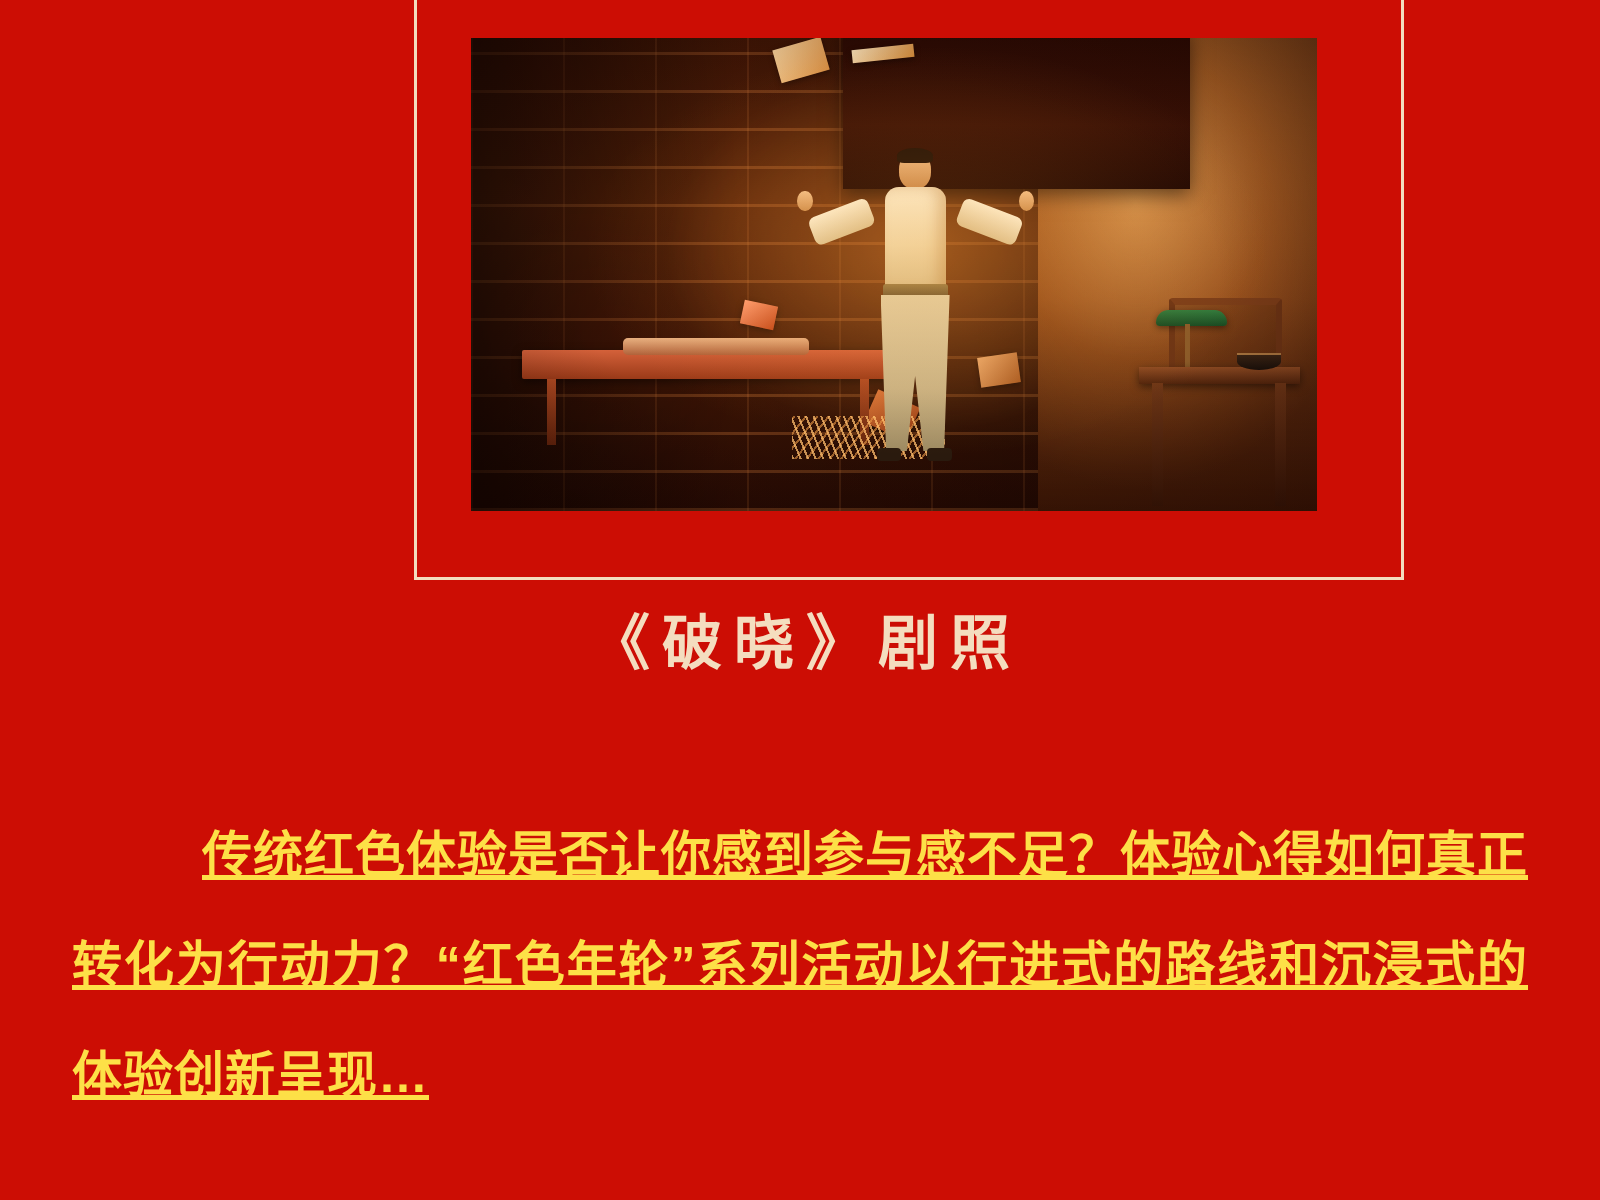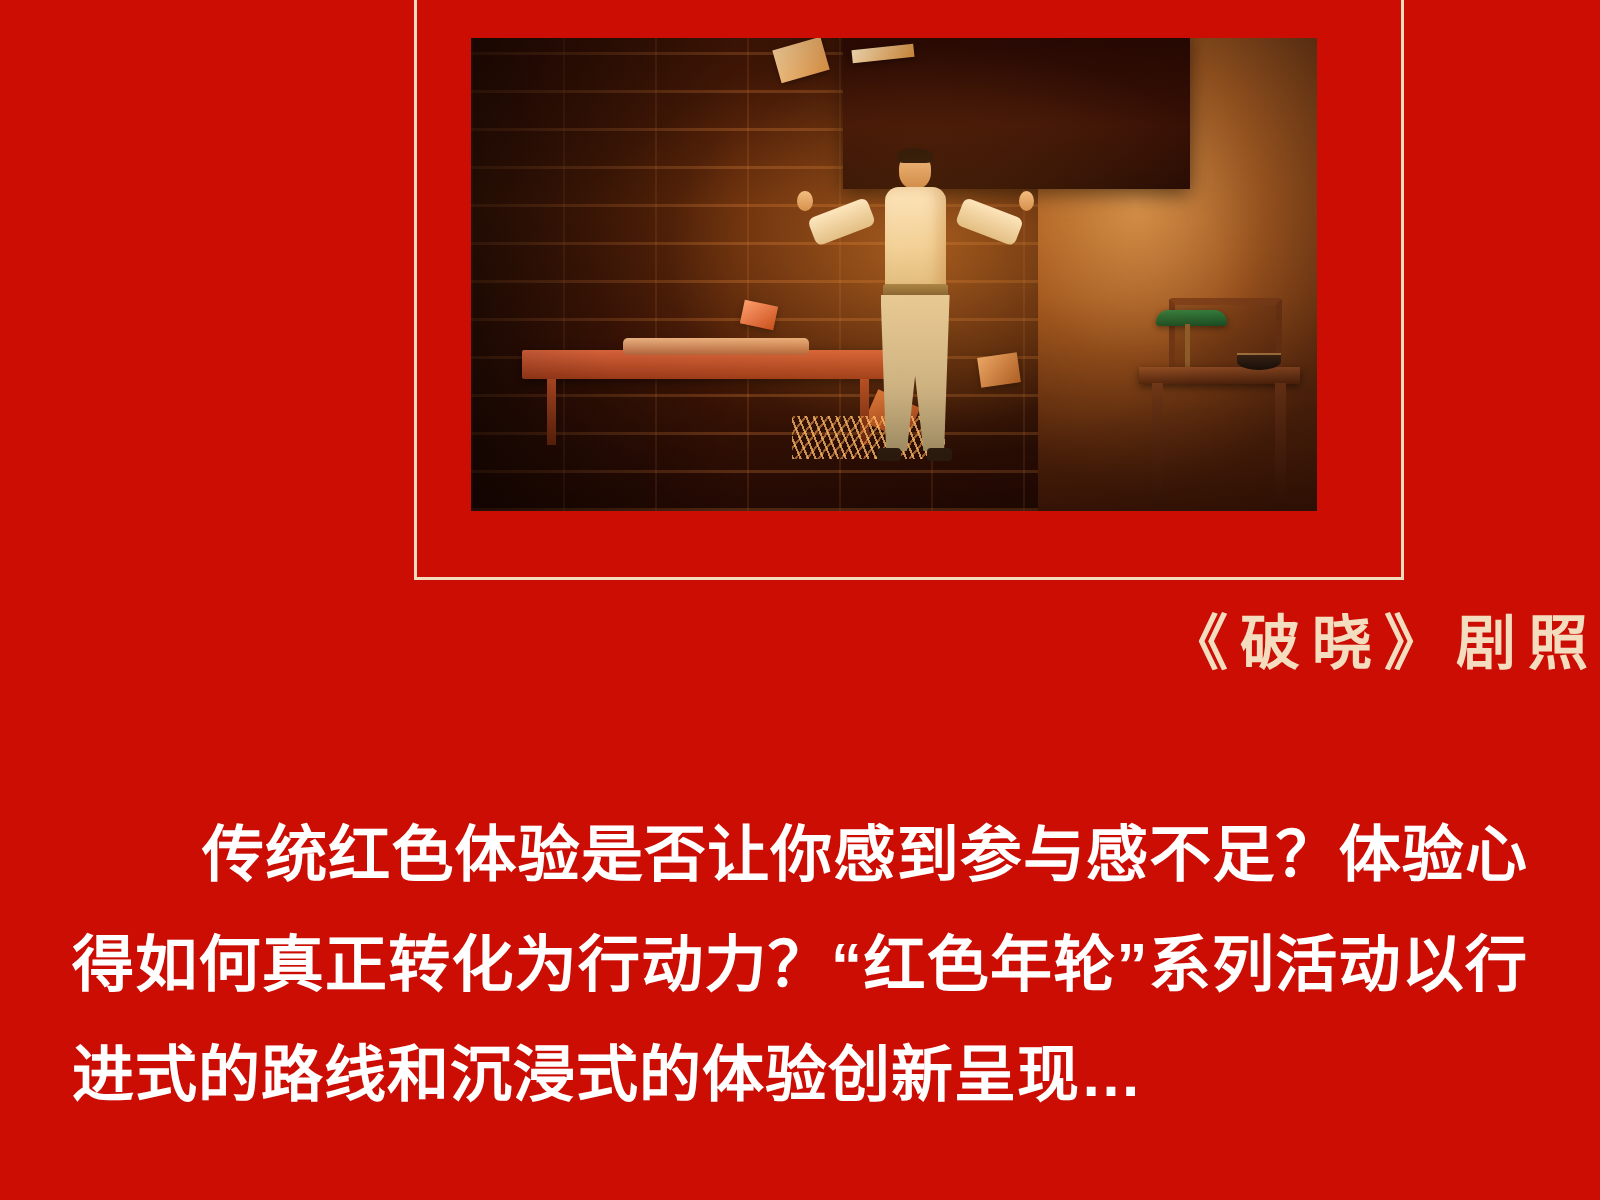--- a/index.html
+++ b/index.html
@@ -274,43 +274,44 @@
       radial-gradient(ellipse 58% 62% at 54% 45%, rgba(255,150,40,0.22) 0%, rgba(0,0,0,0) 70%),
       radial-gradient(ellipse 85% 85% at 50% 50%, rgba(0,0,0,0) 45%, rgba(20,2,0,0.55) 100%);
     mix-blend-mode: normal;
   }
 
   
   .caption {
     position: absolute;
     left: 0; right: 0;
     top: 614px;
-    text-align: right;
+    text-align: center;
     color: #f4ddbf;
     font-size: 60px;
     font-weight: 700;
     letter-spacing: 12px;
     text-indent: 12px;
     line-height: 1;
   }
 
   
   .body-copy {
     position: absolute;
     left: 72px;
     right: 72px;
     top: 800px;
-    color: #ffffff;
-    font-size: 62px;
+    color: #fde047;
+    font-size: 50px;
     font-weight: 700;
     line-height: 110px;
     letter-spacing: 1px;
     text-align: justify;
     text-justify: inter-character;
     text-indent: 130px;
+    text-decoration: underline;
   }
   .body-copy p { margin: 0; }
 </style>
 </head>
 <body>
 
 <div class="photo-frame"></div>
 
 <div class="photo-stage" aria-label="舞台剧《破晓》剧照：演员张开双臂站在砖墙前，暖光照明，左侧木床，右侧木桌与绿色台灯，空中飘散纸片">
   <div class="scene"></div>

